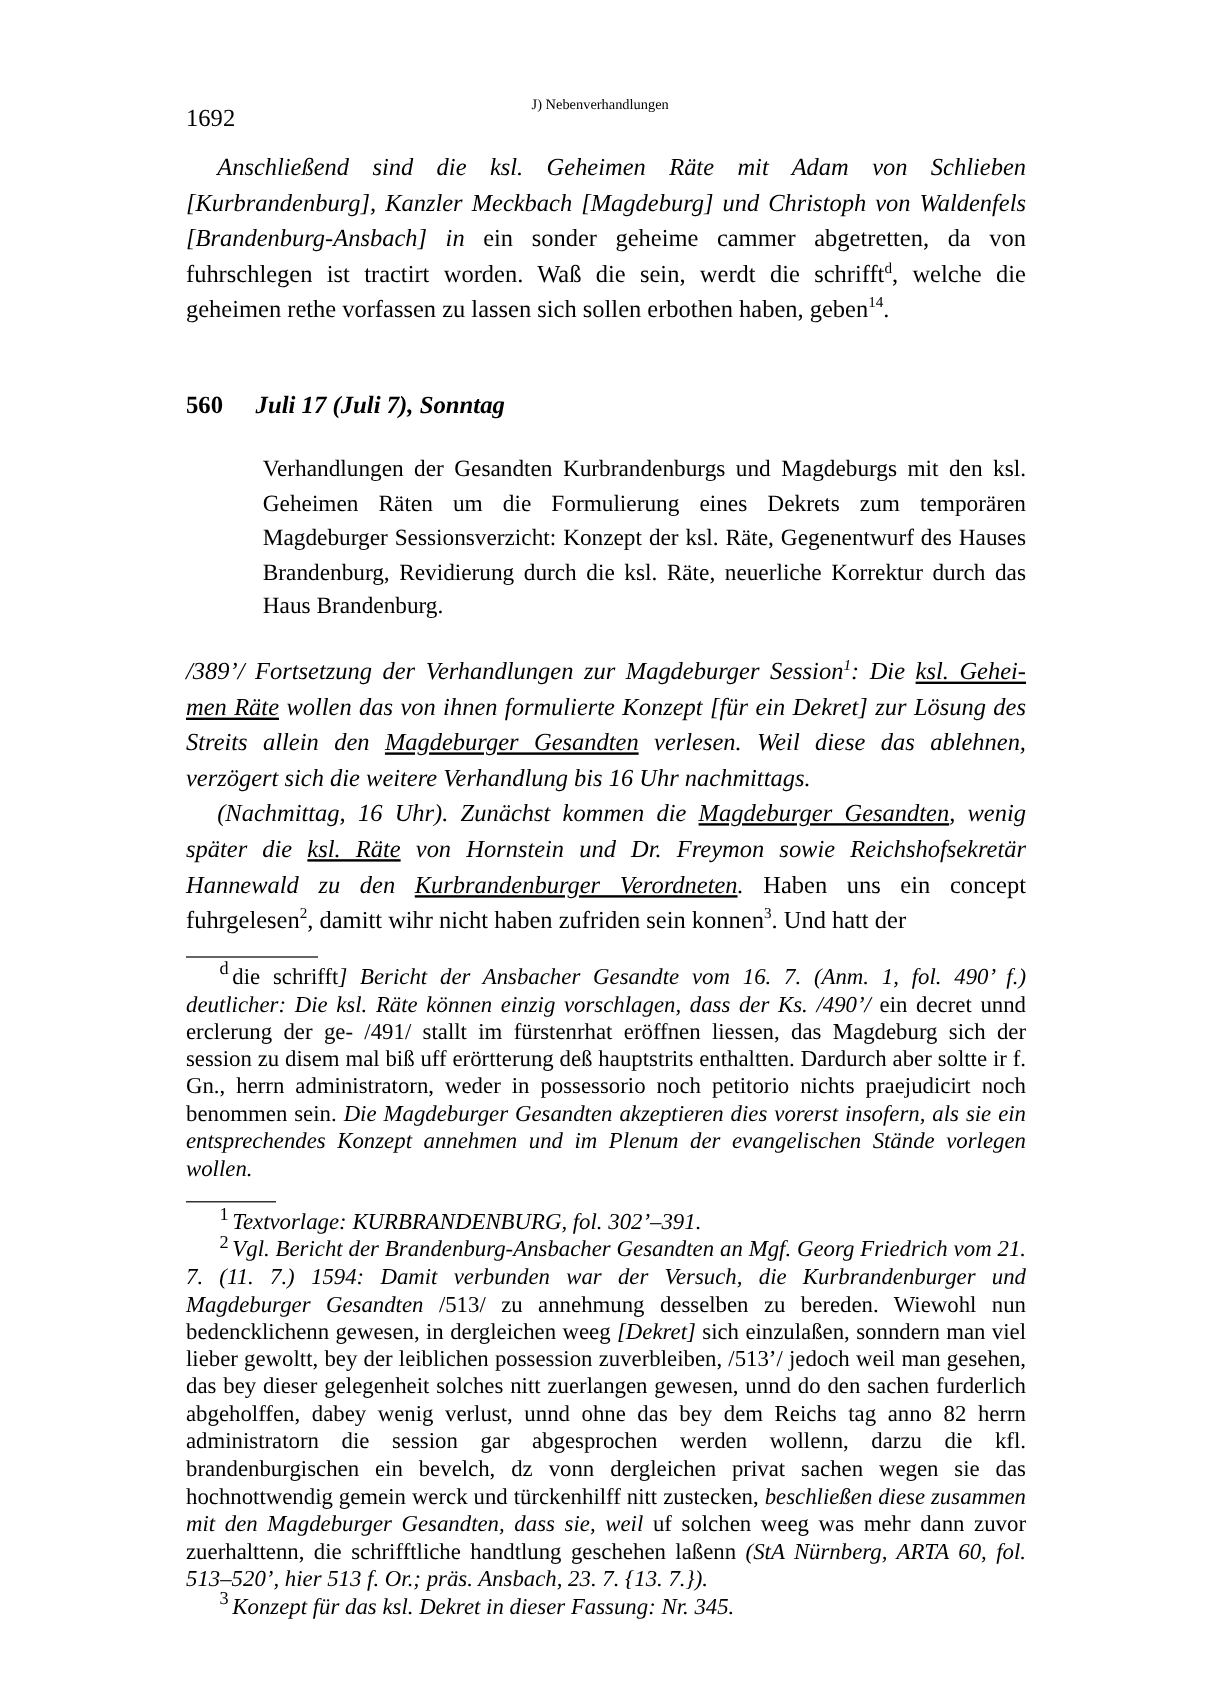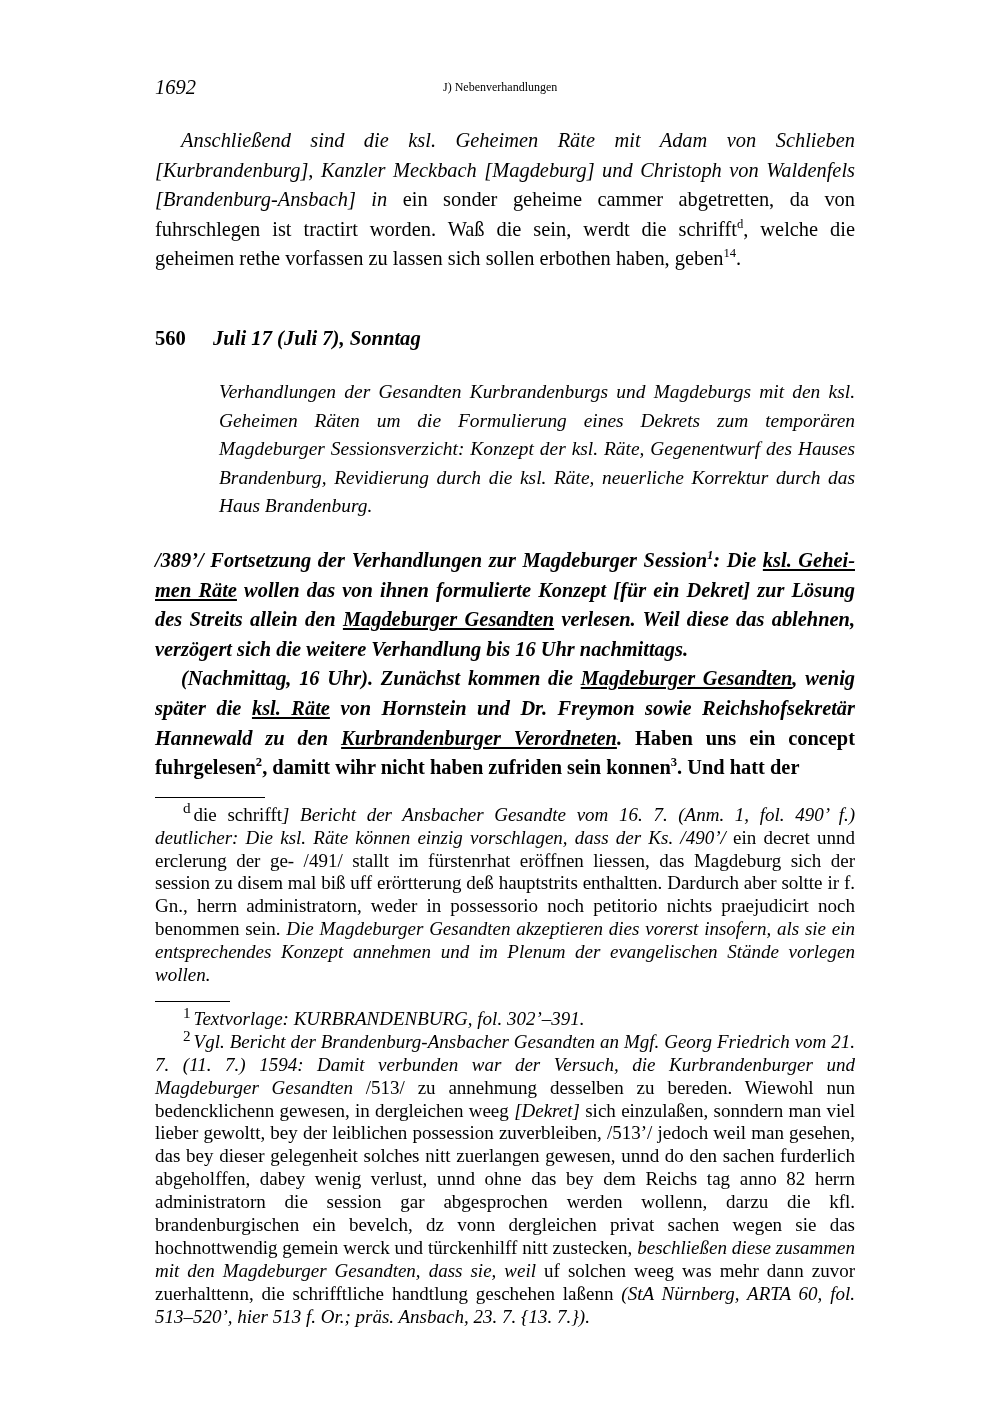--- a/index.html
+++ b/index.html
@@ -24,22 +24,21 @@
   
   .runhead {
     position: relative;
     height: 34px;
     font-size: 20.5px;
     line-height: 34px;
   }
   .runhead .folio {
     position: absolute;
     left: 0;
-    top: 0;
-    font-style: italic;
+    top: 12px;
   }
   .runhead .title {
     position: absolute;
     left: 288px;
     top: 0;
     font-size: 12px;
   }
   
   .para {
     font-size: 20.4px;
@@ -76,27 +75,25 @@
     margin-left: 58px;
     display: block;
     font-style: italic;
   }
   
   .regest {
     margin-top: 26px;
     margin-left: 64px;
     font-size: 19.4px;
     line-height: 28.6px;
-    font-style: italic;
     text-align: justify;
   }
   
   .maintext {
     margin-top: 25px;
-    font-weight: bold;
   }
   
   .fn-block {
     margin-top: 14px;
   }
   .rule {
     border: none;
     border-top: 1px solid #000;
     height: 0;
     margin: 0 0 6px 0;
@@ -151,15 +148,16 @@
   </div>
 
 
   <div class="fn-block">
     <hr class="rule narrow">
 
     <p class="fn first-line-indent fn-item"><span class="marker">1</span><span class="it">Textvorlage: KURBRANDENBURG, fol. 302’–391.</span></p>
 
     <p class="fn first-line-indent fn-item"><span class="marker">2</span><span class="it">Vgl. Bericht der Brandenburg-Ansbacher Gesandten an Mgf. Georg Friedrich vom 21. 7. (11. 7.) 1594: Damit verbunden war der Versuch, die Kurbrandenburger und Magdeburger Gesandten </span><span>/513/ zu annehmung desselben zu bereden. Wiewohl nun bedencklichenn gewesen, in dergleichen weeg </span><span class="it">[Dekret]</span><span> sich einzulaßen, sonndern man viel lieber gewoltt, bey der leiblichen possession zuverbleiben, /513’/ jedoch weil man gesehen, das bey dieser gelegenheit solches nitt zuerlangen gewesen, unnd do den sachen furderlich abgeholffen, dabey wenig verlust, unnd ohne das bey dem Reichs tag anno 82 herrn administratorn die session gar abgesprochen werden wollenn, darzu die kfl. brandenburgischen ein bevelch, dz vonn dergleichen privat sachen wegen sie das hochnottwendig gemein werck und türckenhilff nitt zustecken, </span><span class="it">beschließen diese zusammen mit den Magdeburger Gesandten, dass sie, weil </span><span>uf solchen weeg was mehr dann zuvor zuerhalttenn, die schrifftliche handtlung geschehen laßenn </span><span class="it">(StA Nürnberg, ARTA 60, fol. 513–520’, hier 513 f. Or.; präs. Ansbach, 23. 7. {13. 7.}).</span></p>
 
+    <p class="fn first-line-indent fn-item"><span class="marker">3</span><span class="it">Konzept für das ksl. Dekret in dieser Fassung: Nr. 345.</span></p>
   </div>
 
 </div>
 
 </body></html>

